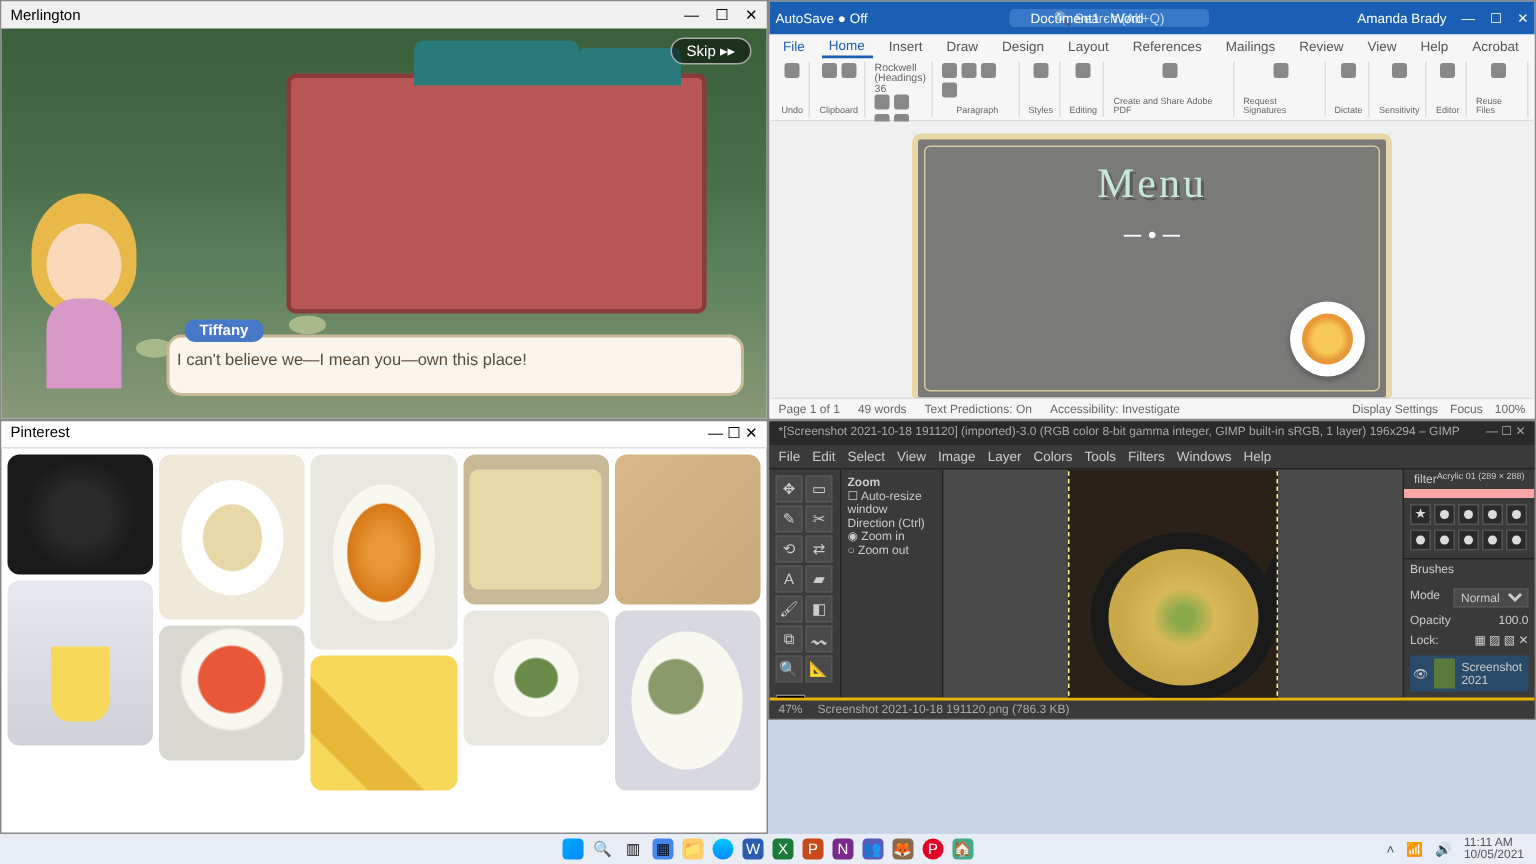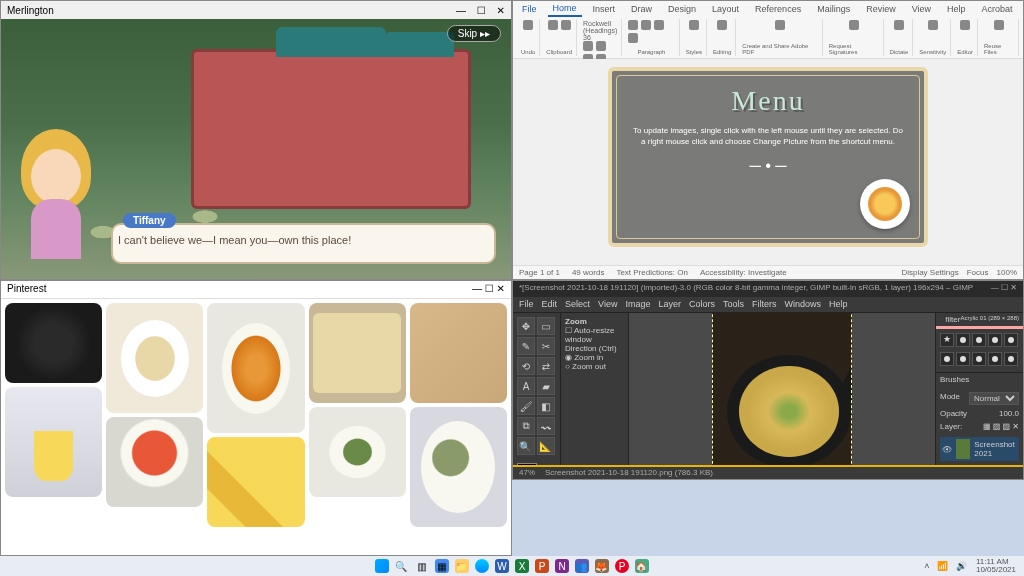--- a/index.html
+++ b/index.html
@@ -132,20 +132,31 @@
         <div class="tiff-body"></div>
     </div>
     <div class="dialog">
       <div class="name-tag">Tiffany</div>
       <div class="dialog-text">I can't believe we—I mean you—own this place!</div>
     </div>
   </div>
 </div>
 
 <div id="word" class="quad">
+  <div class="word-titlebar">
+    <span>AutoSave ● Off</span>
+    <span class="mid"><span class="word-search" placeholder="Search (Alt+Q)">🔍 <span>Search (Alt+Q)</span></span></span>
+    <span class="word-user">
+      <span style="position:absolute;left:170px">Document1 - Word</span>
+      <span>Amanda Brady</span>
+      <span>—</span>
+      <span>☐</span>
+      <span>✕</span>
+    </span>
+  </div>
   <div class="word-tabs">
     <span class="tab" style="color:#1a5fb4">File</span>
     <span class="tab active">Home</span>
     <span class="tab">Insert</span>
     <span class="tab">Draw</span>
     <span class="tab">Design</span>
     <span class="tab">Layout</span>
     <span class="tab">References</span>
     <span class="tab">Mailings</span>
     <span class="tab">Review</span>
@@ -234,21 +245,20 @@
     <div class="ribbon-grp">
         <div class="icons">
           <div class="ico"></div>
         </div>
         <div class="lbl">Reuse Files</div>
       </div>
   </div>
   <div class="word-canvas">
     <div class="menu-doc">
       <div class="menu-title">Menu</div>
-      <div class="menu-instr">To update images, single click with the left mouse until they are selected. Do a right mouse click and choose Change Picture from the shortcut menu.</div>
       <div class="app-sec">
         <div>─ • ─</div>
       </div>
       <div class="plate"></div>
     </div>
   </div>
   <div class="word-status">
     <span>Page 1 of 1</span>
     <span>49 words</span>
     <span>Text Predictions: On</span>
@@ -335,21 +345,21 @@
       <div>○ <span>Zoom out</span></div>
     </div>
     <div class="gimp-canvas-wrap">
       <div class="gimp-img">
         <div class="skillet">
             <div class="skillet-handle"></div>
           </div>
       </div>
     </div>
     <div class="gimp-right">
-      <div style="padding:2px 4px;border-bottom:3px solid #fca5a5;display:flex;justify-content:flex-end">
+      <div style="padding:2px 4px;border-bottom:6px solid #fca5a5;display:flex;justify-content:center">
         <span>filter</span>
         <span style="font-size:6px">Acrylic 01 (289 × 288)</span>
       </div>
       <div class="gimp-brushes">
         <div class="brush star"></div>
         <div class="brush"></div>
         <div class="brush"></div>
         <div class="brush"></div>
         <div class="brush"></div>
         <div class="brush"></div>
@@ -362,21 +372,21 @@
       <div class="gimp-layers">
         <div class="row">
             <span>Mode</span>
             <select><option>Normal</option></select>
           </div>
         <div class="row">
             <span>Opacity</span>
             <span>100.0</span>
           </div>
         <div class="row">
-            <span>Layer:</span>
+            <span>Lock:</span>
             <span>▦ ▨ ▧ ✕</span>
           </div>
         <div class="layer-item">
           <span>👁</span>
           <div class="layer-thumb"></div>
           <span>Screenshot 2021</span>
         </div>
       </div>
     </div>
   </div>

